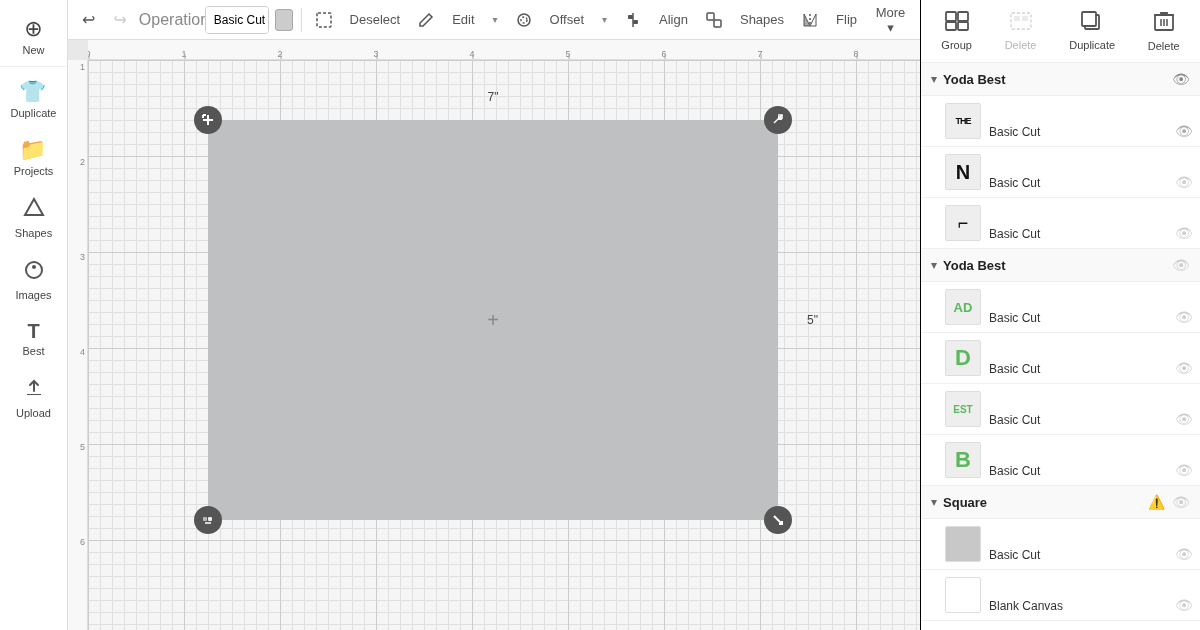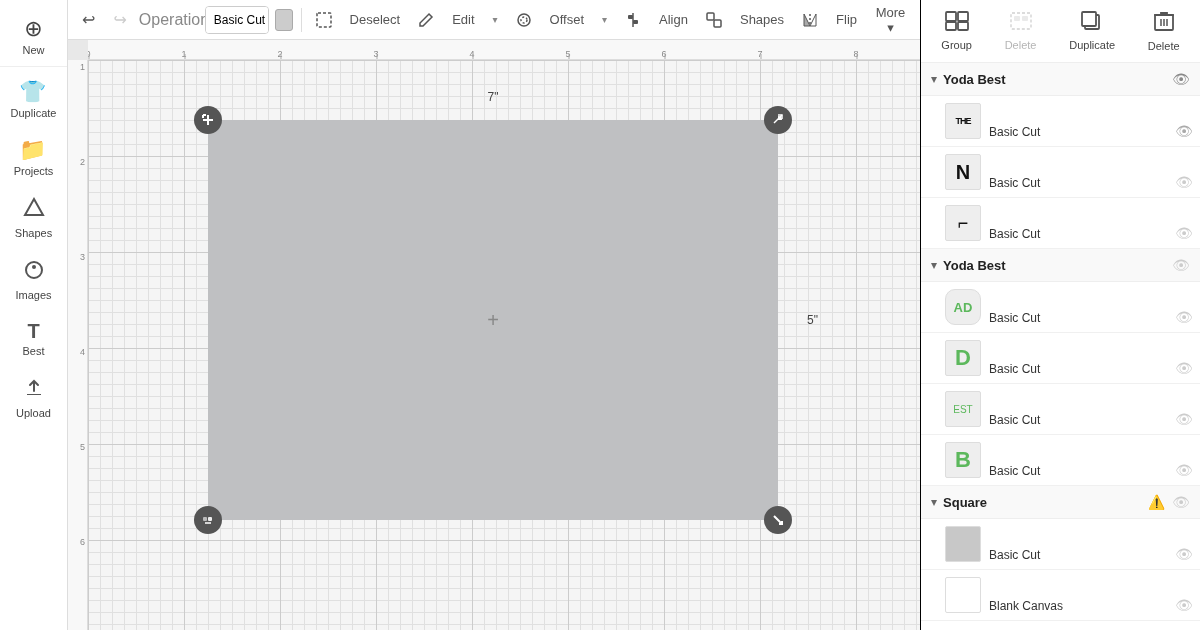--- a/index.html
+++ b/index.html
@@ -338,23 +338,23 @@
     }
     .layer-eye {
       font-size: 14px;
       color: #aaa;
       cursor: pointer;
     }
 
     
     .thumb-the { color: #111; font-size: 9px; font-weight: bold; letter-spacing: -1px; }
     .thumb-n { color: #111; font-size: 18px; font-weight: 900; }
-    .thumb-ad { color: #5cb85c; font-size: 13px; font-weight: bold; border-radius: 10px; }
+    .thumb-ad { color: #5cb85c; font-size: 13px; font-weight: bold; }
     .thumb-d { color: #5cb85c; font-size: 22px; font-weight: 900; }
-    .thumb-est { color: #5cb85c; font-size: 10px; font-weight: normal; }
+    .thumb-est { color: #5cb85c; font-size: 10px; font-weight: bold; }
     .thumb-b { color: #5cb85c; font-size: 22px; font-weight: 900; }
     .thumb-square-gray { background: #c8c8c8; }
     .thumb-square-white { background: #fff; }
 
     
     #layers-list::-webkit-scrollbar { width: 6px; }
     #layers-list::-webkit-scrollbar-track { background: #f0f0f0; }
     #layers-list::-webkit-scrollbar-thumb { background: #ccc; border-radius: 3px; }
   </style>
 </head>

